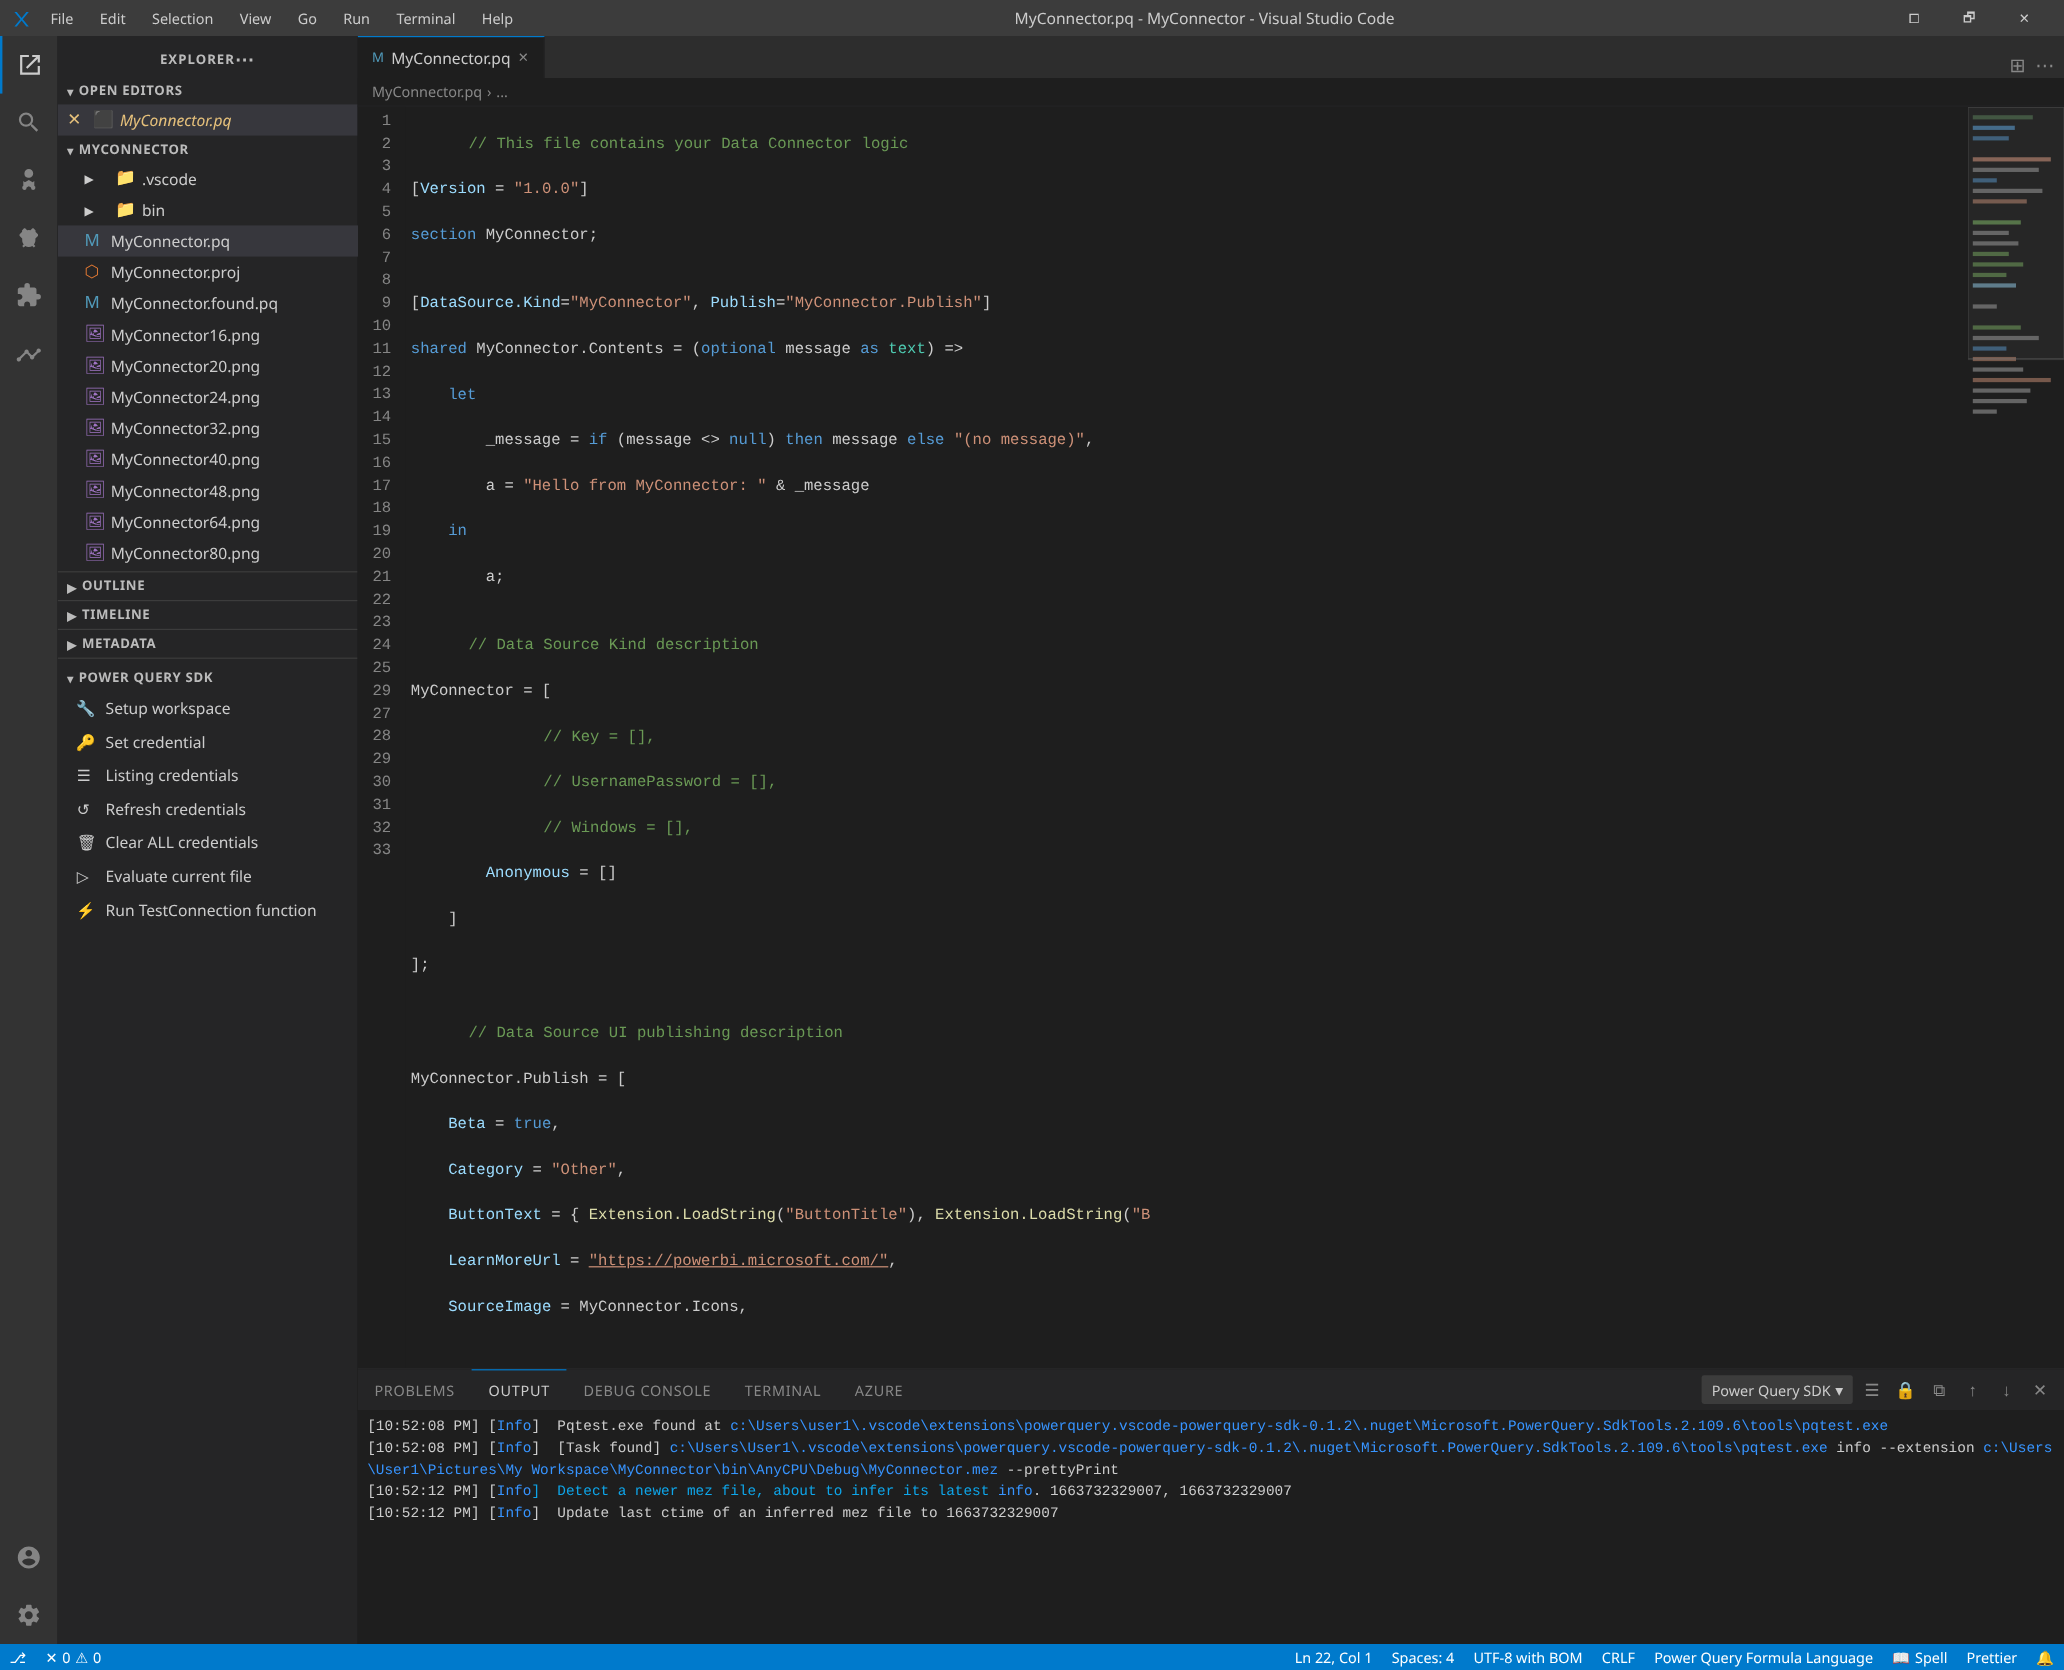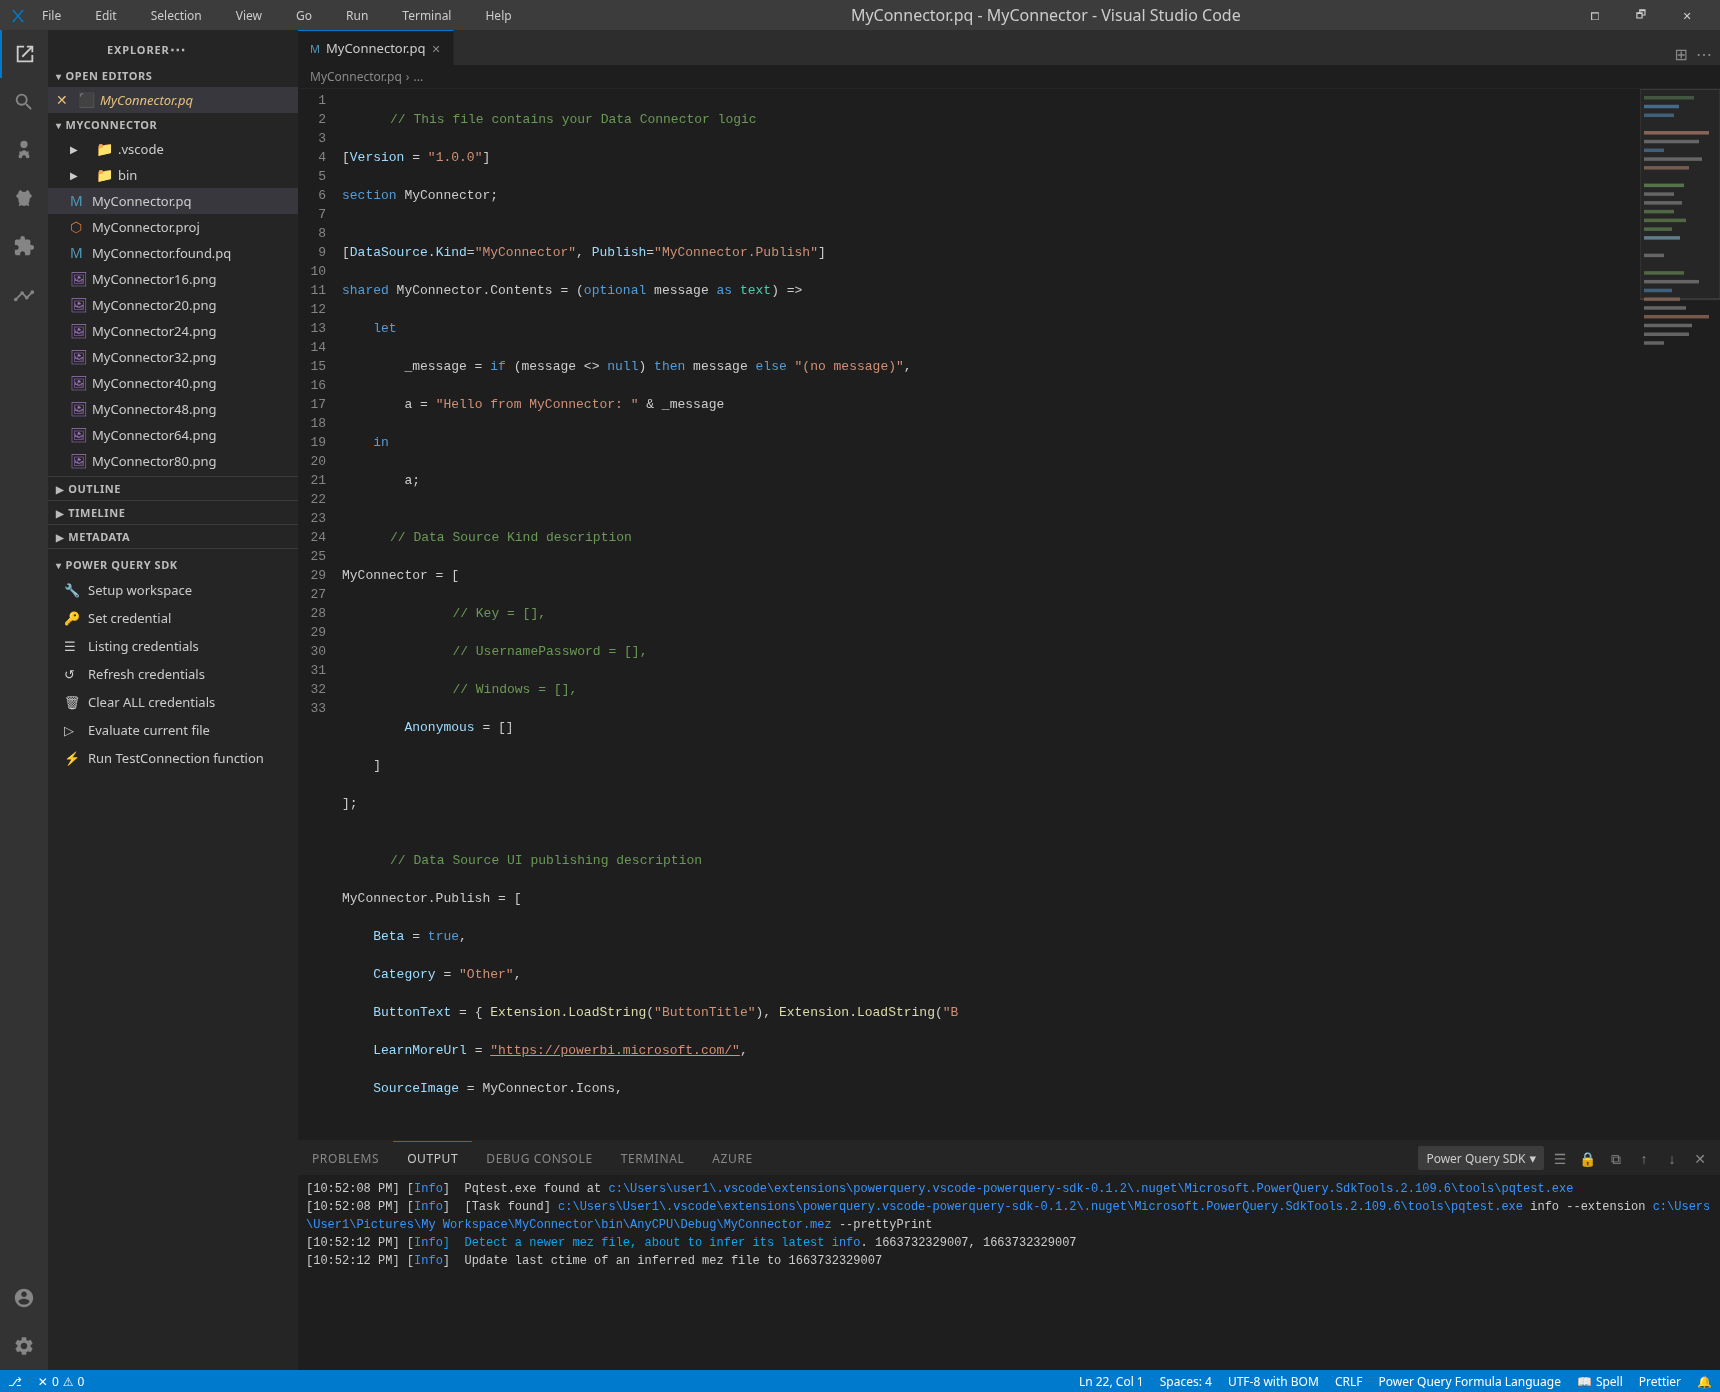--- a/index.html
+++ b/index.html
@@ -23,28 +23,28 @@
       padding: 0 10px;
       flex-shrink: 0;
       user-select: none;
     }
     #titlebar .app-icon {
       width: 16px; height: 16px; margin-right: 8px;
       color: #007acc;
       font-size: 16px;
     }
     #titlebar .menu-bar {
-      display: flex; gap: 18px;
+      display: flex; gap: 6px;
     }
     #titlebar .menu-item {
       padding: 0 8px; height: 30px; display: flex; align-items: center;
       font-size: 12px; color: #cccccc; cursor: pointer;
     }
     #titlebar .title {
-      flex: 1; text-align: center; font-size: 16px; color: #cccccc;
+      flex: 1; text-align: center; font-size: 13px; color: #cccccc;
     }
     #titlebar .win-controls {
       display: flex; gap: 0;
     }
     #titlebar .win-btn {
       width: 46px; height: 30px; display: flex; align-items: center; justify-content: center;
       font-size: 11px; cursor: pointer; color: #cccccc;
     }
 
     
@@ -76,21 +76,21 @@
     #sidebar {
       width: 250px; background: #252526;
       display: flex; flex-direction: column;
       flex-shrink: 0;
       overflow: hidden;
     }
     .sidebar-header {
       padding: 8px 12px 4px;
       font-size: 11px; font-weight: 700; letter-spacing: 0.08em;
       color: #bbbbbb; text-transform: uppercase;
-      display: flex; align-items: center; justify-content: flex-start; margin-left: 47px;
+      display: flex; align-items: center; justify-content: center;
     }
     .sidebar-header .dots { font-size: 16px; cursor: pointer; }
 
     
     .explorer-section {
       flex-shrink: 0;
     }
     .section-header {
       display: flex; align-items: center;
       padding: 4px 8px; cursor: pointer;

